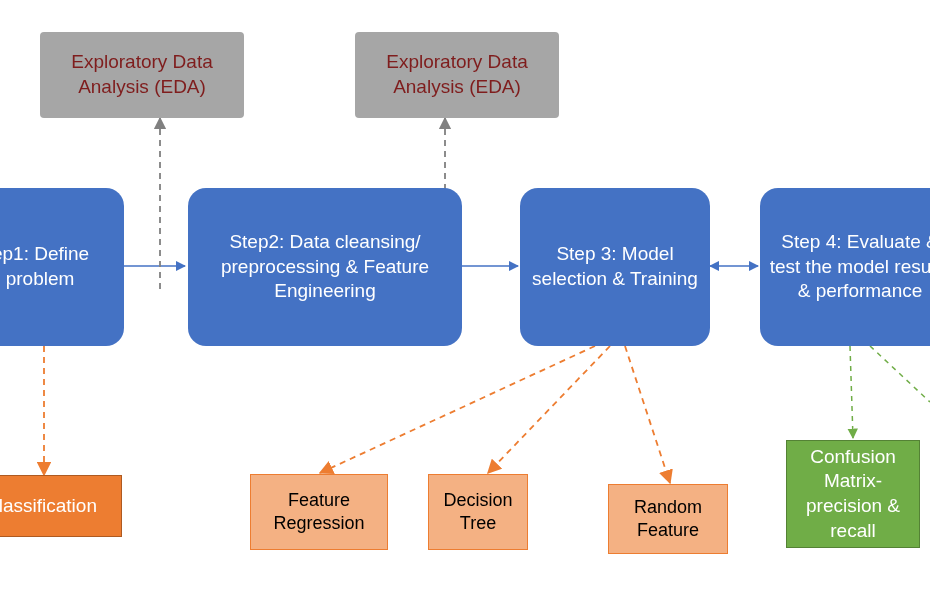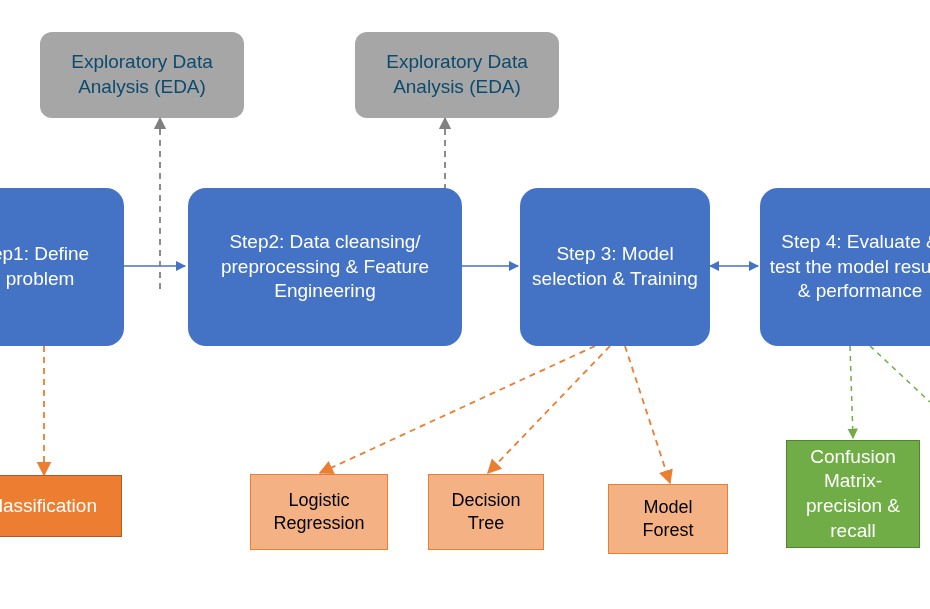--- a/index.html
+++ b/index.html
@@ -22,22 +22,22 @@
     padding: 8px;
   }
   .blue-box {
     background: #4472c4;
     color: #ffffff;
     border-radius: 18px;
     font-size: 19px;
   }
   .gray-box {
     background: #a6a6a6;
-    color: #0c4a6e;
-    border-radius: 12px;
+    color: #7f1d1d;
+    border-radius: 4px;
     font-size: 19px;
   }
   .orange-solid {
     background: #ed7d31;
     color: #ffffff;
     border: 1px solid #ae5a21;
     font-size: 19px;
   }
   .orange-light {
     background: #f4b183;
@@ -115,24 +115,24 @@
 </div>
 <div class="box blue-box" style="left:760px; top:188px; width:200px; height:158px;">
   <span>Step 4: Evaluate &amp; test the model results &amp; performance</span>
 </div>
 
 <div class="box orange-solid" style="left:-40px; top:475px; width:162px; height:62px;">
   <span>Classification</span>
 </div>
 
 <div class="box orange-light" style="left:250px; top:474px; width:138px; height:76px;">
-  <span>Logistic Regression</span>
+  <span>Feature Regression</span>
 </div>
-<div class="box orange-light" style="left:428px; top:474px; width:116px; height:76px;">
+<div class="box orange-light" style="left:428px; top:474px; width:100px; height:76px;">
   <span>Decision Tree</span>
 </div>
 <div class="box orange-light" style="left:608px; top:484px; width:120px; height:70px;">
-  <span>Model Forest</span>
+  <span>Random Feature</span>
 </div>
 
 <div class="box green-box" style="left:786px; top:440px; width:134px; height:108px;">
   <span>Confusion Matrix- precision &amp; recall</span>
 </div>
 
 </body></html>

